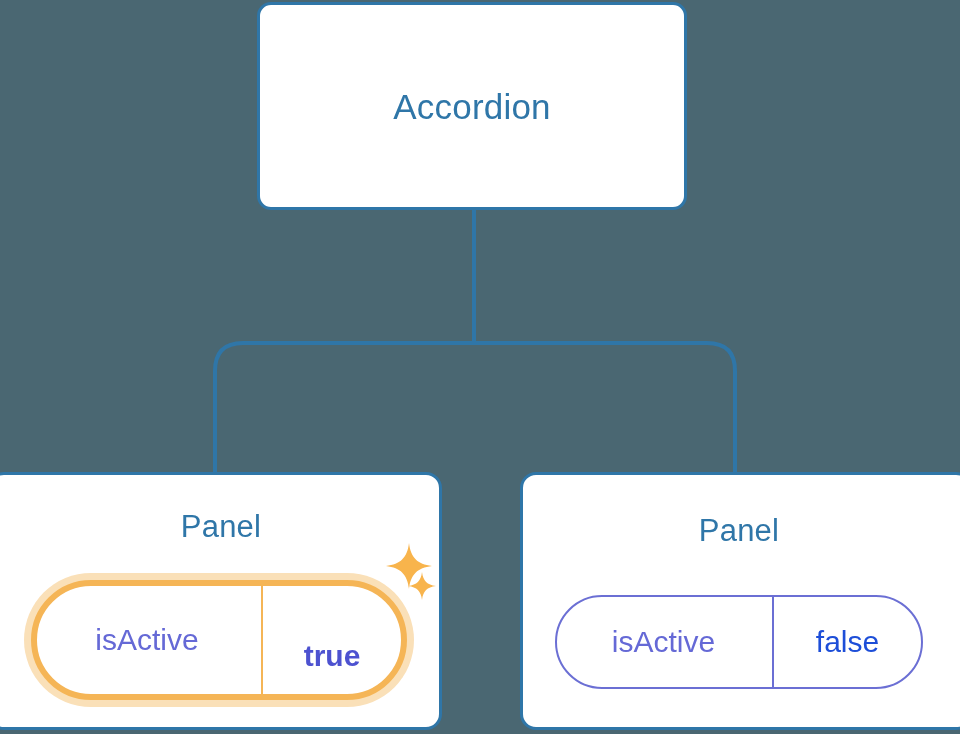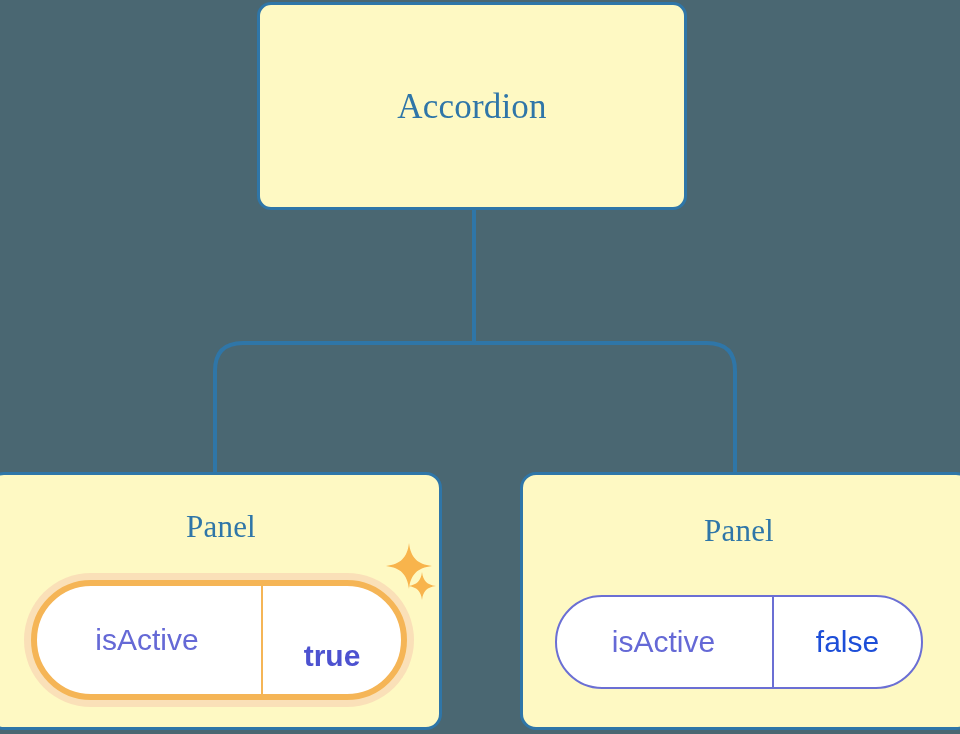--- a/index.html
+++ b/index.html
@@ -24,28 +24,27 @@
     left: 0;
     top: 0;
     width: 960px;
     height: 734px;
     pointer-events: none;
   }
 
   
   .node {
     position: absolute;
-    background: #fef9c3;
+    background: #ffffff;
     border: 3px solid #2f76a8;
     border-radius: 14px;
     box-sizing: border-box;
     display: flex;
     flex-direction: column;
     align-items: center;
-    font-family: Liberation Serif, serif;
   }
   .node-title {
     color: #2f76a8;
     font-size: 34px;
     font-weight: 400;
     letter-spacing: 0.2px;
     line-height: 1;
     white-space: nowrap;
   }
 

